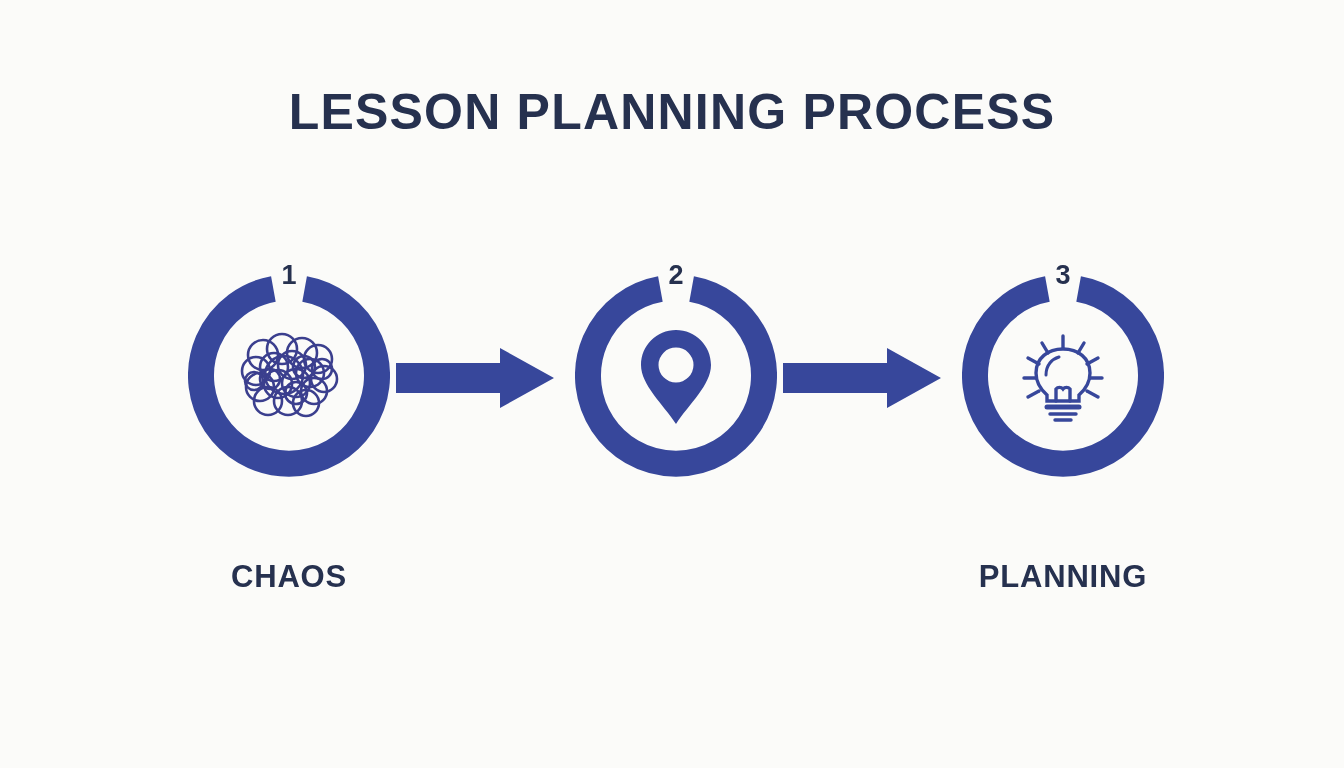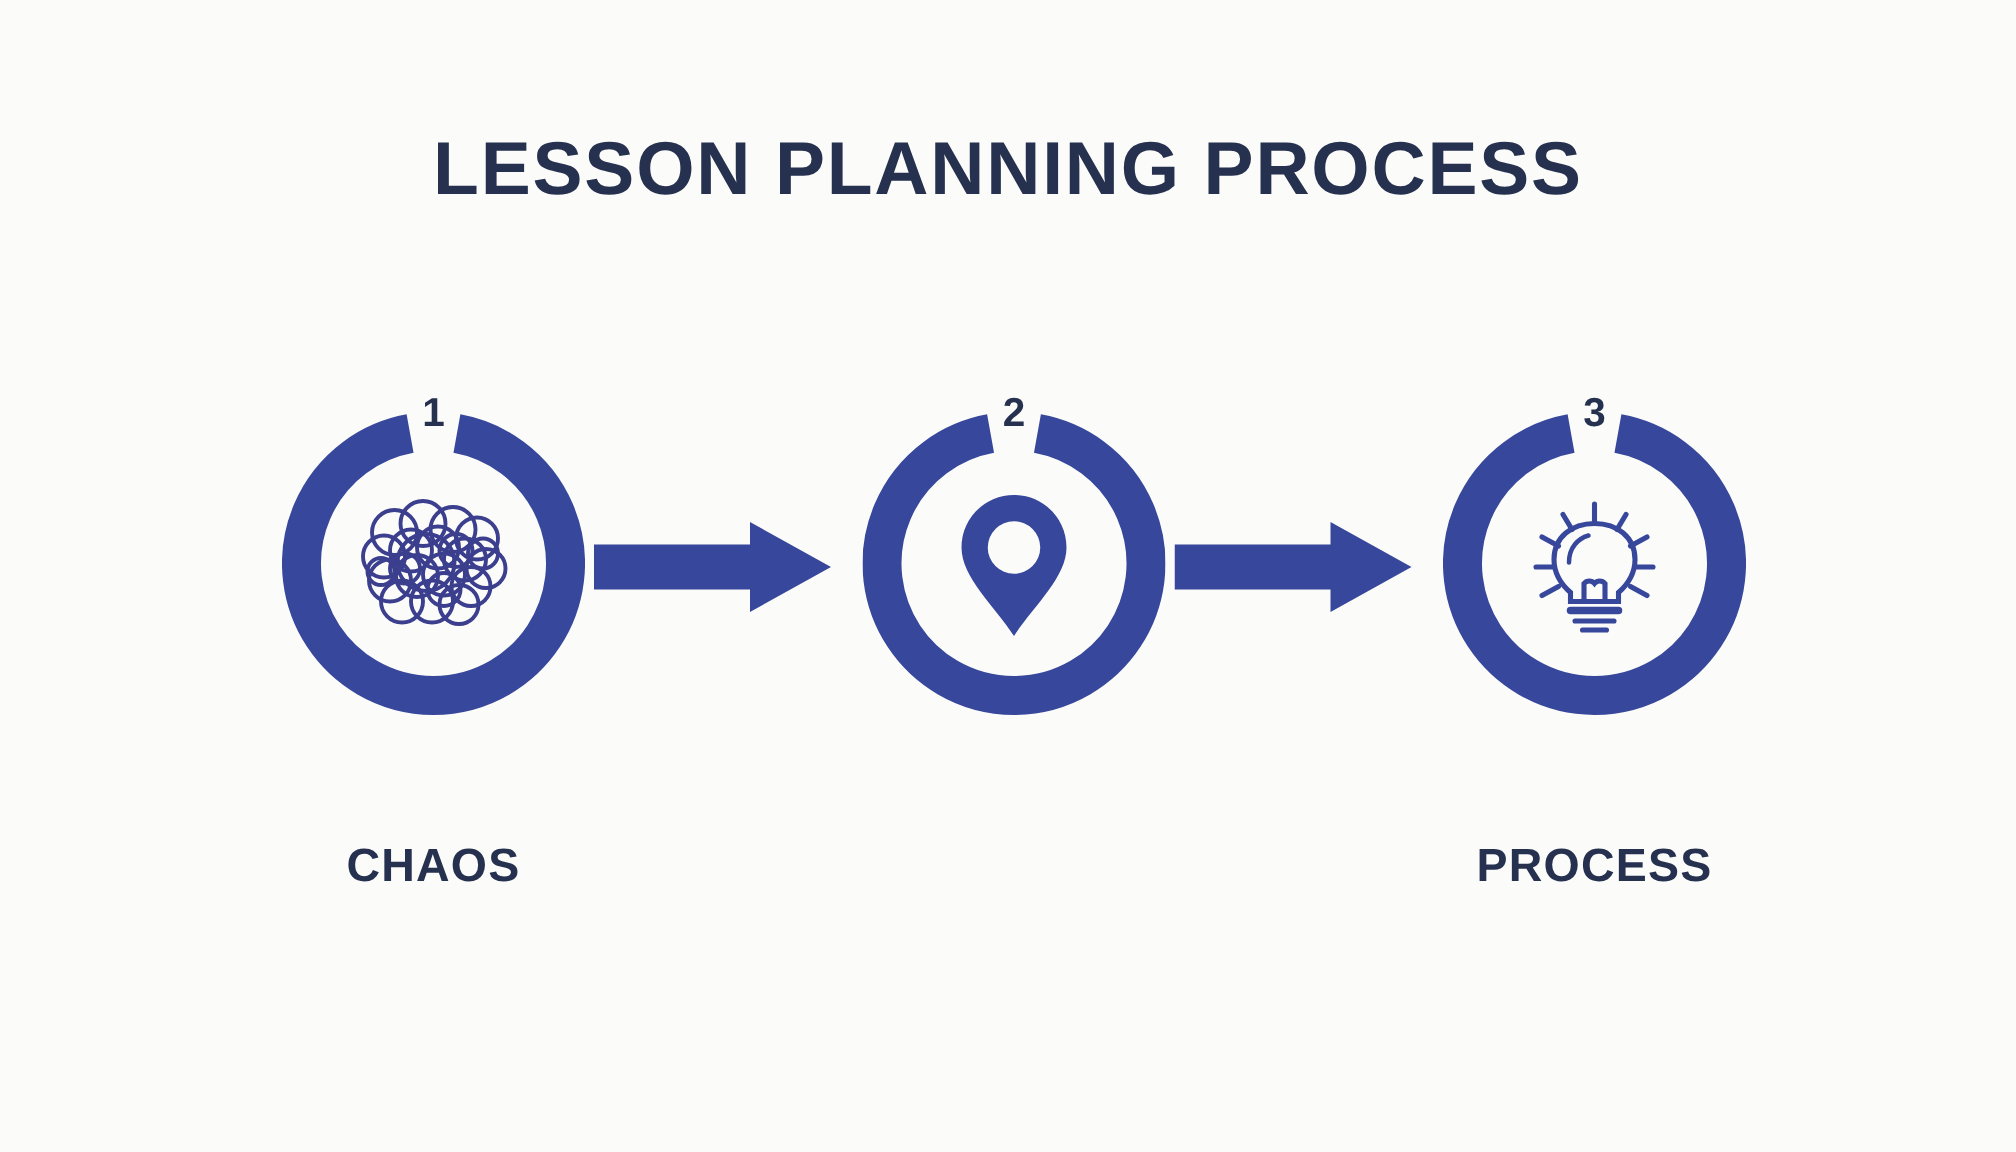--- a/index.html
+++ b/index.html
@@ -201,21 +201,21 @@
 
             <line x1="34" y1="80" x2="66" y2="80" stroke-width="5"></line>
             <line x1="37" y1="87" x2="63" y2="87"></line>
             <path d="M42 93 L 58 93"></path>
           </g>
         </svg>
       </div>
     </div>
 
     <div class="step-label label-1">CHAOS</div>
-    <div class="step-label label-3">PROCESS</div>
+    <div class="step-label label-3">PLANNING</div>
 
     <div class="arrow arrow-1">
       <svg width="160" height="68" viewBox="0 0 160 68">
         <path d="M0 19 L 104 19 L 104 4 L 158 34 L 104 64 L 104 49 L 0 49 Z" fill="#37479b"></path>
       </svg>
     </div>
     <div class="arrow arrow-2">
       <svg width="160" height="68" viewBox="0 0 160 68">
         <path d="M0 19 L 104 19 L 104 4 L 158 34 L 104 64 L 104 49 L 0 49 Z" fill="#37479b"></path>
       </svg>

